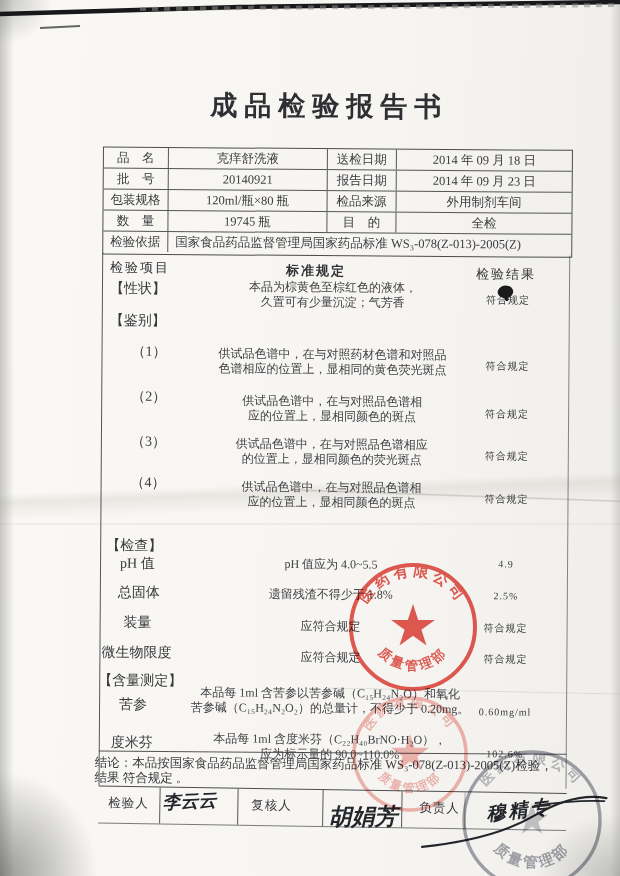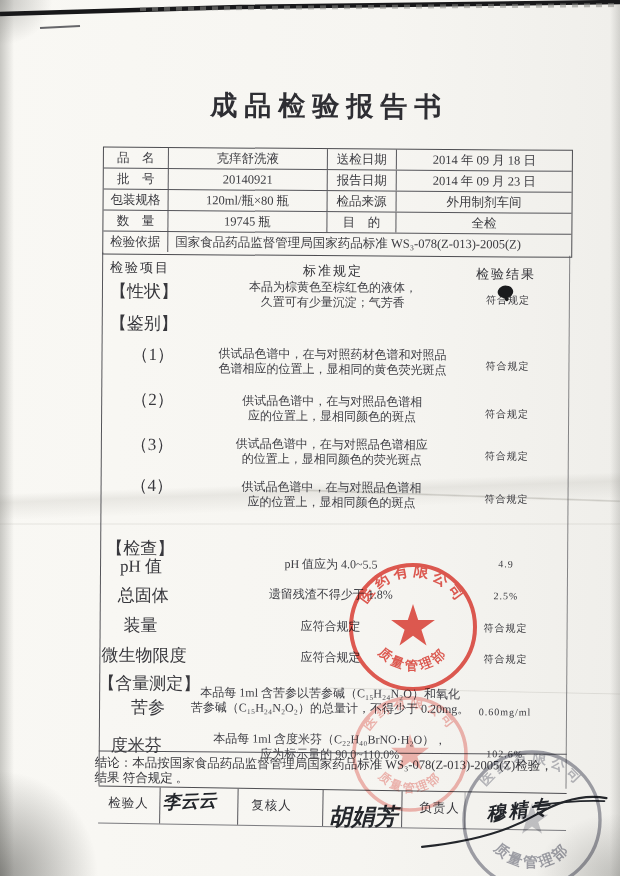--- a/index.html
+++ b/index.html
@@ -26,21 +26,21 @@
   .irow.first{border-top:none;}
   .irow.r4{grid-template-columns:64px 159px 69px 1fr;}
   .irow.r2{grid-template-columns:64px 1fr;}
   .icell{height:100%;display:flex;align-items:center;justify-content:center;
     border-left:1px solid #55555a;overflow:hidden;white-space:nowrap;}
   .icell.lab{border-left:none;}
   .icell.left{justify-content:flex-start;padding-left:7px;}
   
   .sec-border{position:absolute;background:#55555a;}
   .colhead{position:absolute;font-size:13px;color:#333338;letter-spacing:2px;}
-  .item-name{position:absolute;font-size:17px;white-space:nowrap;color:#38383d;}
+  .item-name{position:absolute;font-size:14px;white-space:nowrap;color:#38383d;}
   .item-std{position:absolute;left:190px;width:290px;text-align:center;font-size:12px;
     line-height:15px;white-space:pre-line;color:#404046;}
   .item-res{position:absolute;left:455px;width:110px;text-align:center;font-size:10px;
     letter-spacing:1px;color:#38383d;}
   .concl{position:absolute;left:100px;width:472px;font-size:12.5px;color:#38383d;white-space:nowrap;}
   
   .sig-block{position:absolute;left:104px;top:787px;width:468px;height:36px;
     border-top:1.2px solid #4c4c50;border-bottom:1px solid #7a7a7e;
     transform:rotate(0.5deg);transform-origin:0 50%;}
   .sig-v{position:absolute;top:0;bottom:0;width:1px;background:#55555a;}
@@ -107,21 +107,21 @@
         <div class="icell lab">检验依据</div>
         <div class="icell left">国家食品药品监督管理局国家药品标准 WS₃-078(Z-013)-2005(Z)</div>
       </div>
     </div>
 
     <div class="sec-border" style="left:104px;top:254px;width:1px;height:533px;"></div>
     <div class="sec-border" style="left:571px;top:254px;width:1px;height:533px;opacity:.7;"></div>
     <div class="sec-border" style="left:104px;top:752px;width:468px;height:1.2px;"></div>
 
     <div class="colhead" style="left:112px;top:260px;">检验项目</div>
-    <div class="colhead" style="left:305px;top:262px;">标准规定</div>
+    <div class="colhead" style="left:288px;top:262px;font-weight:bold;">标准规定</div>
     <div class="colhead" style="left:478px;top:264px;">检验结果</div>
 
     <div>
       <div class="item-name" style="left:112px;top:281px;">【性状】</div>
       <div class="item-std" style="top:280px;">本品为棕黄色至棕红色的液体，
 久置可有少量沉淀；气芳香</div>
       <div class="item-res" style="top:292px;">符合规定</div>
     </div>
     <div>
       <div class="item-name" style="left:112px;top:313px;">【鉴别】</div>
@@ -170,21 +170,21 @@
     </div>
     <div>
       <div class="item-name" style="left:106px;top:645px;">微生物限度</div>
       <div class="item-std" style="top:650px;">应符合规定</div>
       <div class="item-res" style="top:651px;">符合规定</div>
     </div>
     <div>
       <div class="item-name" style="left:103px;top:673px;">【含量测定】</div>
     </div>
     <div>
-      <div class="item-name" style="left:124px;top:697px;margin-left:12px;">苦参</div>
+      <div class="item-name" style="left:124px;top:697px;">苦参</div>
       <div class="item-std" style="top:686px;">本品每 1ml 含苦参以苦参碱（C₁₅H₂₄N₂O）和氧化
 苦参碱（C₁₅H₂₄N₂O₂）的总量计，不得少于 0.20mg。</div>
       <div class="item-res" style="top:705px;">0.60mg/ml</div>
     </div>
     <div>
       <div class="item-name" style="left:116px;top:735px;">度米芬</div>
       <div class="item-std" style="top:732px;">本品每 1ml 含度米芬（C₂₂H₄₀BrNO·H₂O），
 应为标示量的 90.0~110.0%</div>
       <div class="item-res" style="top:747px;">102.6%</div>
     </div>

